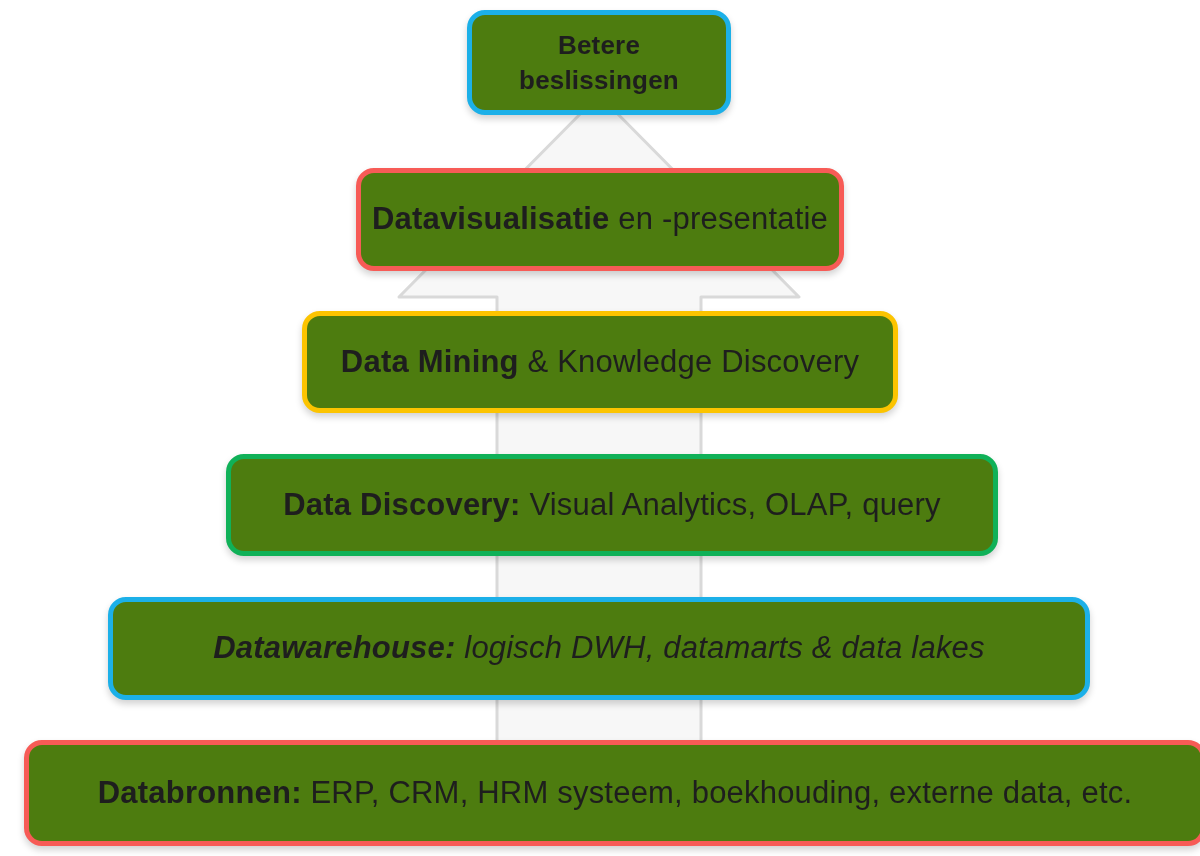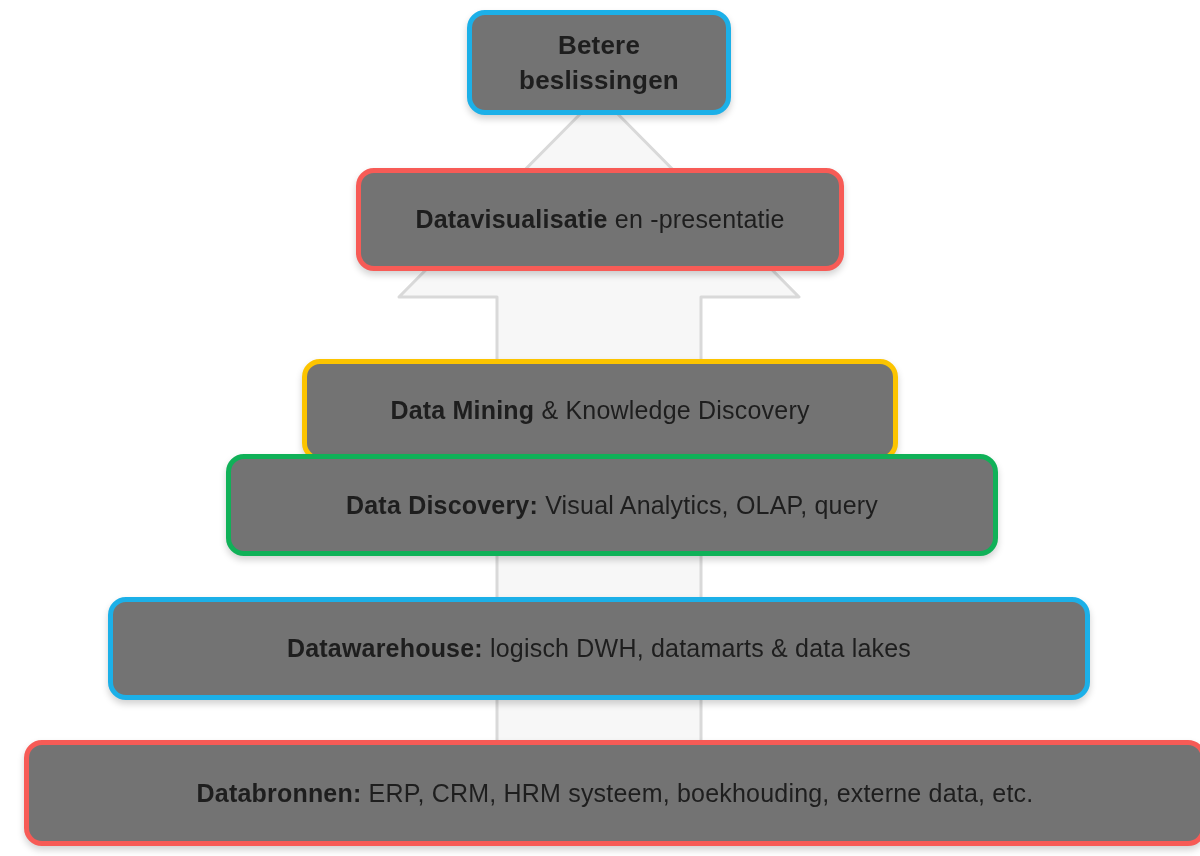--- a/index.html
+++ b/index.html
@@ -13,42 +13,42 @@
   }
   .arrow-svg {
     position: absolute;
     left: 0; top: 0;
     z-index: 0;
   }
   .box {
     position: absolute;
     z-index: 1;
     box-sizing: border-box;
-    background: #737373;
+    background: #4d7c0f;
     border: 5px solid #999;
     border-radius: 18px;
     box-shadow: 0 4px 7px rgba(0,0,0,0.18);
     display: flex;
     align-items: center;
     justify-content: center;
     text-align: center;
   }
   .box-text {
     margin: 0;
-    font-size: 25px;
+    font-size: 31px;
     line-height: 1.32;
     color: #1e1e1e;
     letter-spacing: 0.2px;
   }
   .box-text b { font-weight: bold; }
   
   .b0 { left: 467px; top: 10px;  width: 264px;  height: 105px; }
   .b0 .box-text { font-size: 26px; max-width: 195px; }
   .b1 { left: 356px; top: 168px; width: 488px;  height: 103px; }
-  .b2 { left: 302px; top: 311px; width: 596px;  height: 102px; margin-top: 48px; }
+  .b2 { left: 302px; top: 311px; width: 596px;  height: 102px; }
   .b3 { left: 226px; top: 454px; width: 772px;  height: 102px; }
   .b4 { left: 108px; top: 597px; width: 982px;  height: 103px; }
   .b5 { left: 24px;   top: 740px; width: 1182px; height: 106px; }
 </style>
 </head>
 <body>
 
 <div class="stage">
 
   <svg class="arrow-svg" width="1200" height="856" viewBox="0 0 1200 856" aria-hidden="true">
@@ -64,21 +64,21 @@
   </div>
 
   <div class="box b2" style="border-color: rgb(252, 196, 0);">
     <p class="box-text"><b>Data Mining</b><span> &amp; Knowledge Discovery</span></p>
   </div>
 
   <div class="box b3" style="border-color: rgb(16, 177, 88);">
     <p class="box-text"><b>Data Discovery:</b><span> Visual Analytics, OLAP, query</span></p>
   </div>
 
-  <div class="box b4" style="border-color: rgb(28, 176, 232);">
+  <div class="box b4" style="border-color: rgb(28, 176, 232); font-style: italic;">
     <p class="box-text"><b>Datawarehouse:</b><span> logisch DWH, datamarts &amp; data lakes</span></p>
   </div>
 
   <div class="box b5" style="border-color: rgb(247, 91, 86);">
     <p class="box-text"><b>Databronnen:</b><span> ERP, CRM, HRM systeem, boekhouding, externe data, etc.</span></p>
   </div>
 
 </div>
 
 </body></html>

